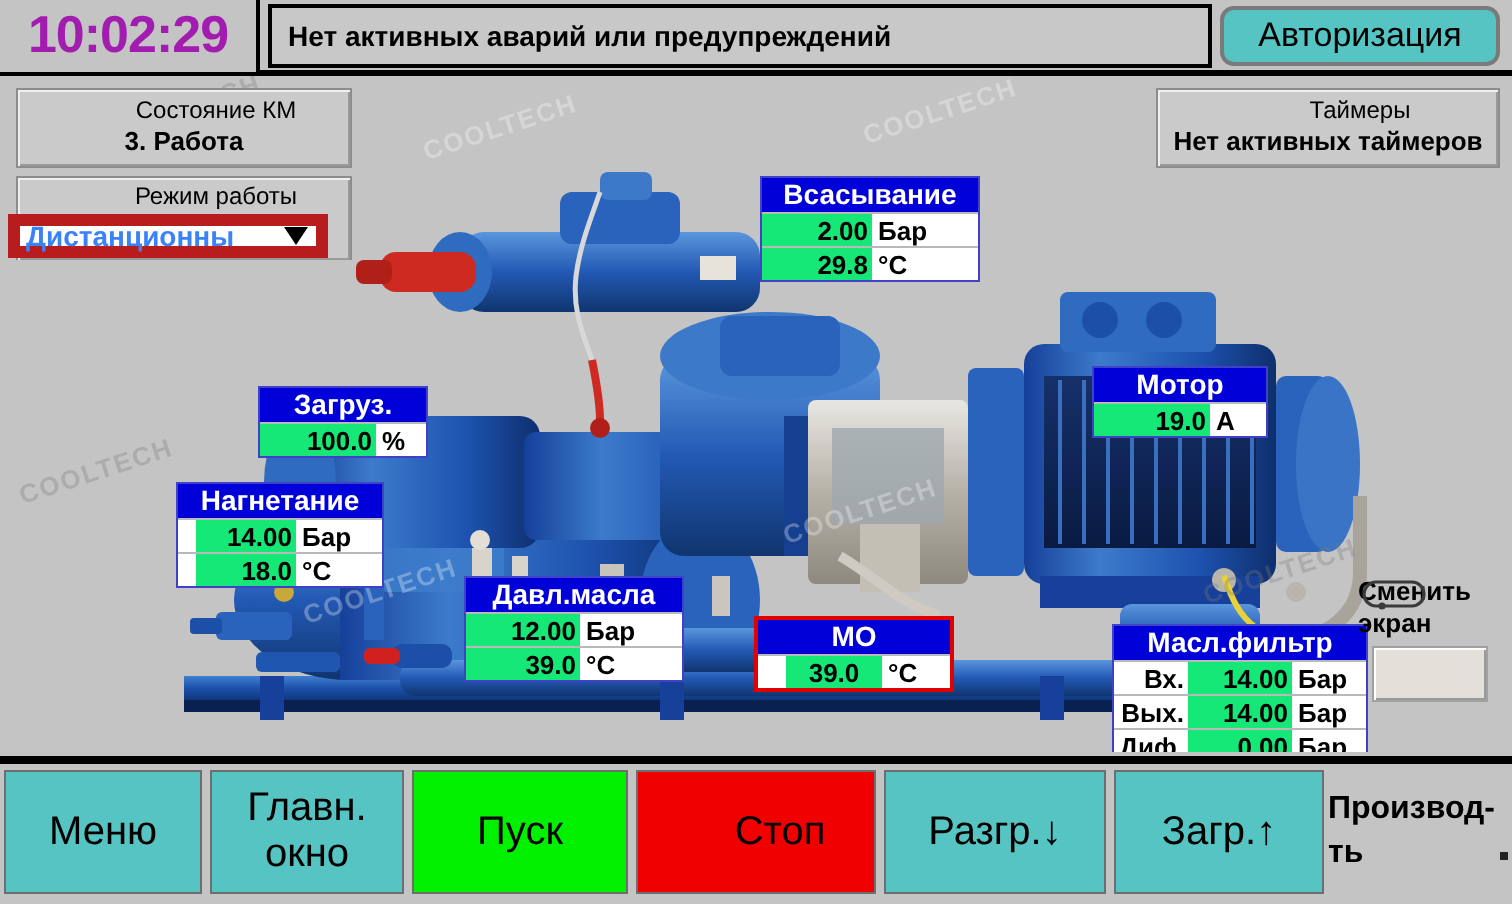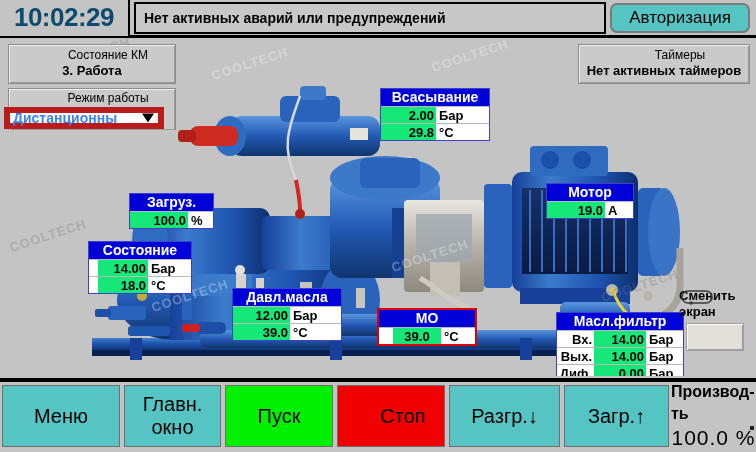--- a/index.html
+++ b/index.html
@@ -19,21 +19,21 @@
   
   #header {
     position: absolute; left: 0; top: 0; width: 756px; height: 38px;
     background: #c4c4c4;
     display: flex; align-items: center;
     border-bottom: 3px solid #000;
   }
   #clock {
     width: 130px; height: 36px;
     display: flex; align-items: center; justify-content: center;
-    font-size: 26px; font-weight: bold; color: #0c4a6e;
+    font-size: 26px; font-weight: bold; color: #a21caf;
     letter-spacing: -0.5px;
     background: #c4c4c4;
     border-right: 2px solid #000;
     font-family: "Liberation Sans", sans-serif;
   }
   #alarm-bar {
     flex: 1; height: 32px; margin: 0 4px;
     background: #c8c8c8;
     border: 2px solid #000;
     display: flex; align-items: center;
@@ -203,24 +203,24 @@
     margin: 3px 2px 0 2px;
     border: 1px solid #6e6e6e;
     display: flex; align-items: center; justify-content: center;
     font-size: 20px; color: #000; text-align: center;
     line-height: 23px;
     cursor: pointer;
     background: #57c4c4;
   }
   .bbtn.green { background: #00f000; }
   .bbtn.red   { background: #f00000; }
-  #btn-menu     { width: 118px; }
+  #btn-menu     { width: 99px; }
   #btn-main     { width: 97px; font-size: 20px; }
   #btn-start    { width: 108px; }
-  #btn-stop     { width: 108px; padding-left: 24px; }
+  #btn-stop     { width: 120px; padding-left: 24px; }
   #btn-unload   { width: 111px; }
   #btn-loadup   { width: 105px; }
   #capacity {
     flex: 1; height: 62px; margin-top: 3px;
     display: flex; flex-direction: column;
     align-items: center; justify-content: center;
     color: #000;
   }
   #capacity .cap-title { font-size: 16px; font-weight: bold; line-height: 22px; }
   #capacity .cap-val   { font-size: 21px; line-height: 26px; letter-spacing: 1px; }
@@ -404,21 +404,21 @@
 
     <div class="dbox" id="box-load">
       <div class="hdr">Загруз.</div>
       <div class="row">
         <div class="num">100.0</div>
         <div class="unit">%</div>
       </div>
     </div>
 
     <div class="dbox" id="box-discharge">
-      <div class="hdr">Состояние</div>
+      <div class="hdr">Нагнетание</div>
       <div class="row">
         <div class="spacer"></div>
         <div class="num">14.00</div>
         <div class="unit">Бар</div>
       </div>
       <div class="row">
         <div class="spacer"></div>
         <div class="num">18.0</div>
         <div class="unit">°C</div>
       </div>
@@ -492,18 +492,17 @@
         <span style="display:block">Главн.</span>
         <span style="display:block">окно</span>
       </span>
     </div>
     <div class="bbtn green" id="btn-start">Пуск</div>
     <div class="bbtn red" id="btn-stop">Стоп</div>
     <div class="bbtn" id="btn-unload">Разгр.↓</div>
     <div class="bbtn" id="btn-loadup">Загр.↑</div>
     <div id="capacity">
       <div class="cap-title">Производ-ть</div>
-      <div class="cap-val">100.0  %</div>
     </div>
     <div id="edge-dot"></div>
   </div>
 
 </div>
 
 </body></html>

